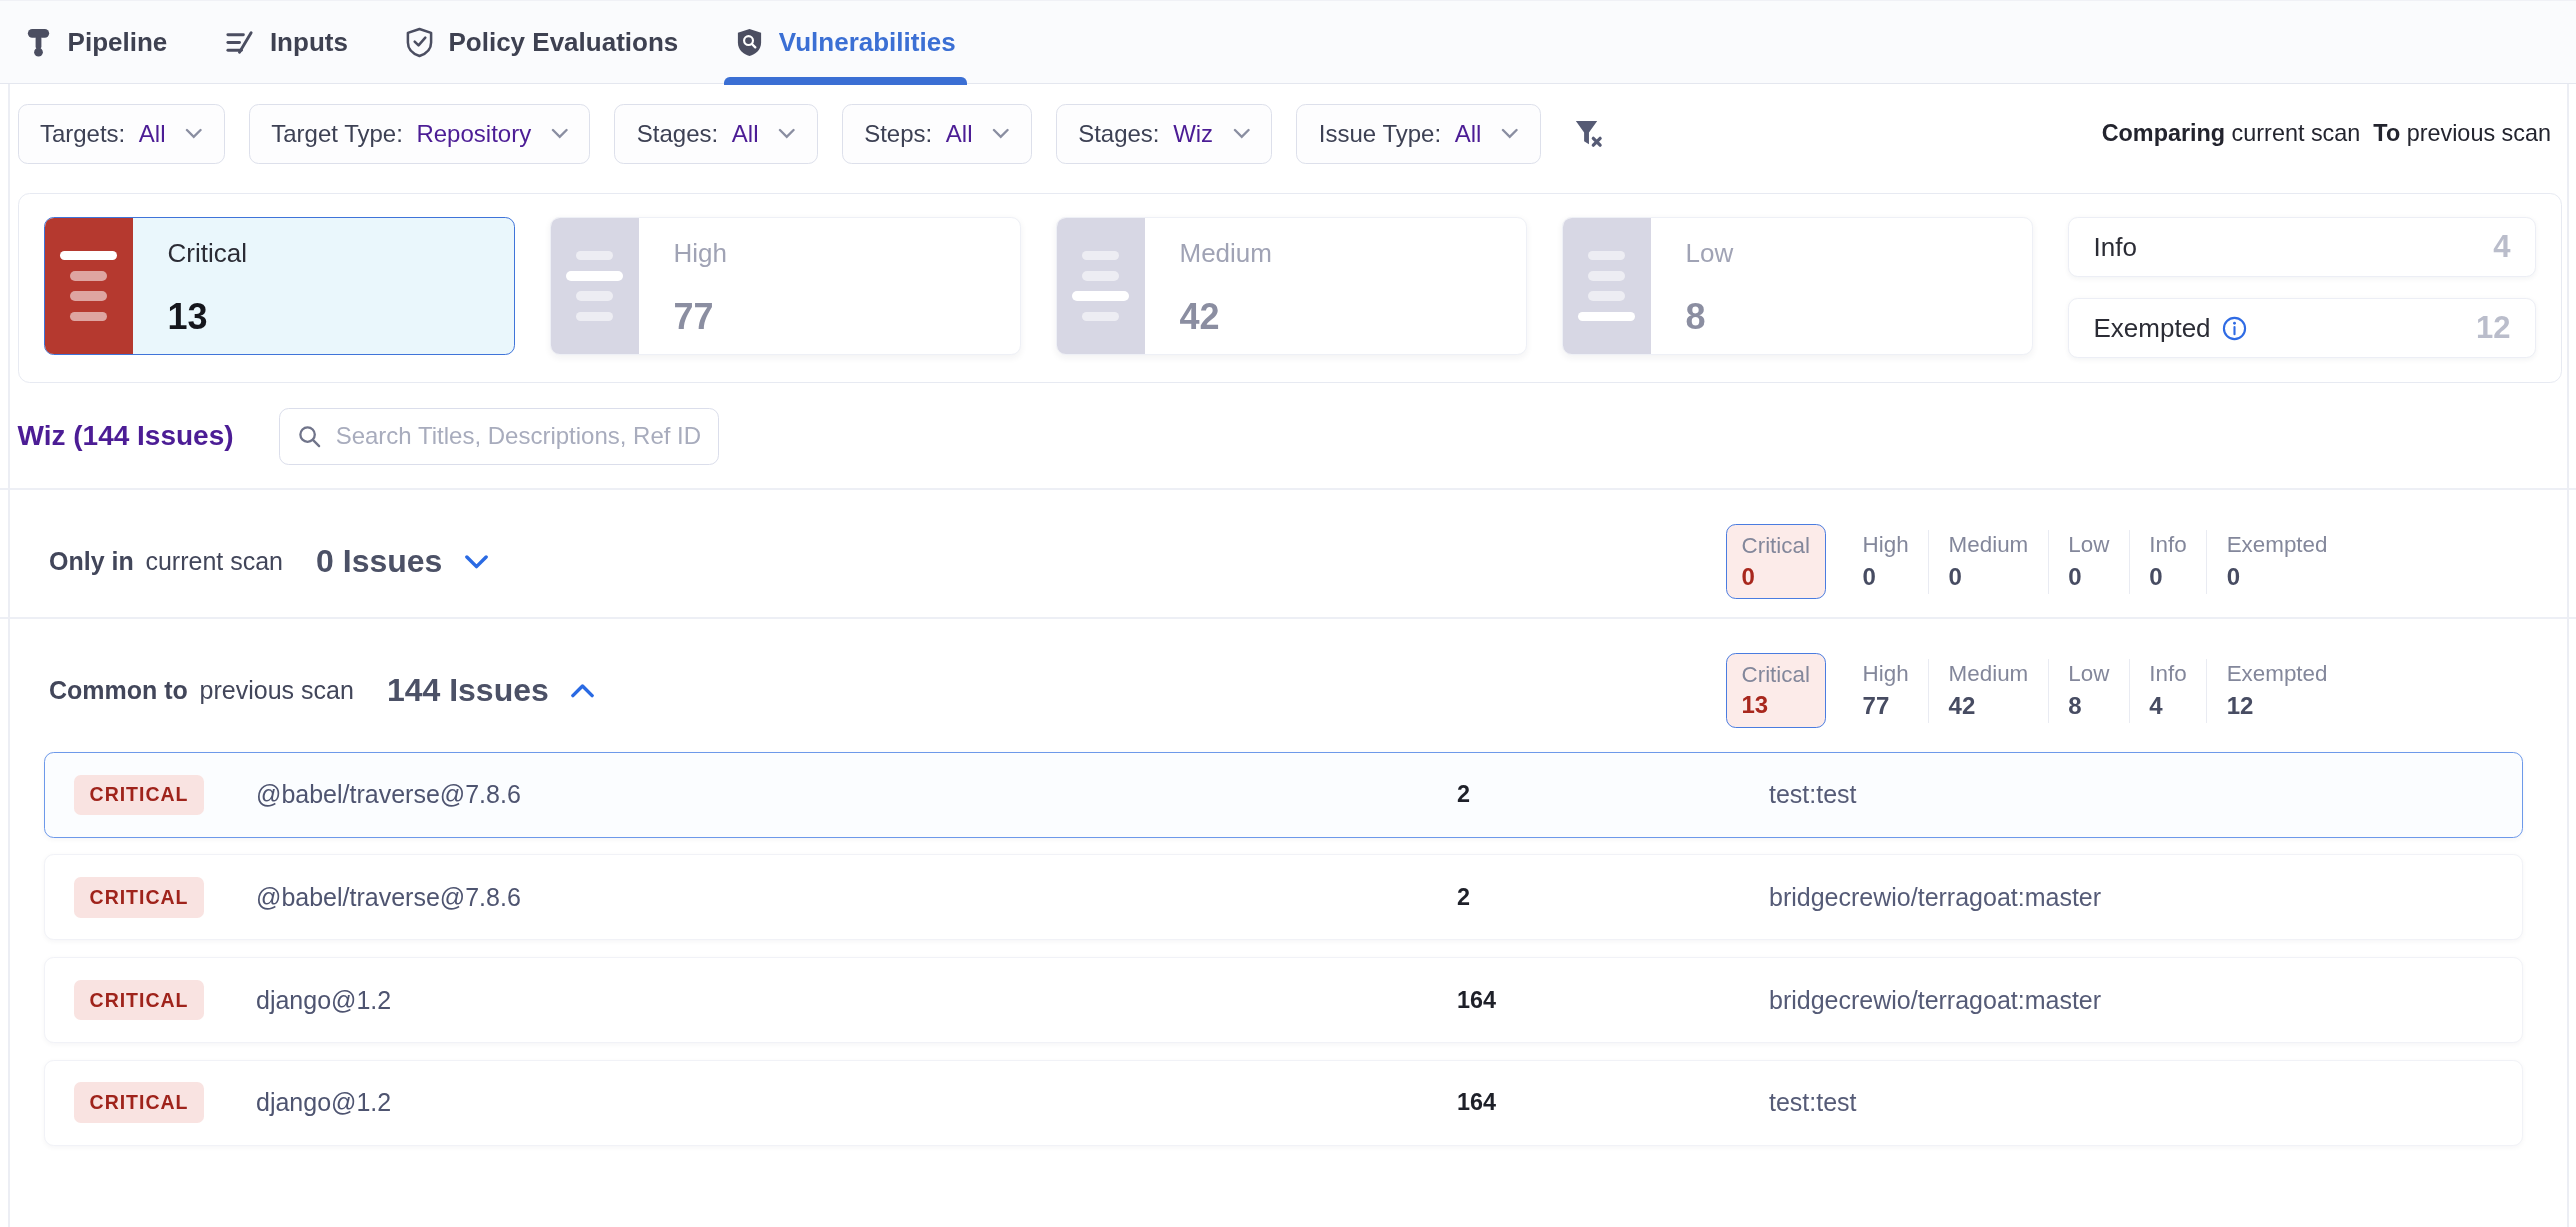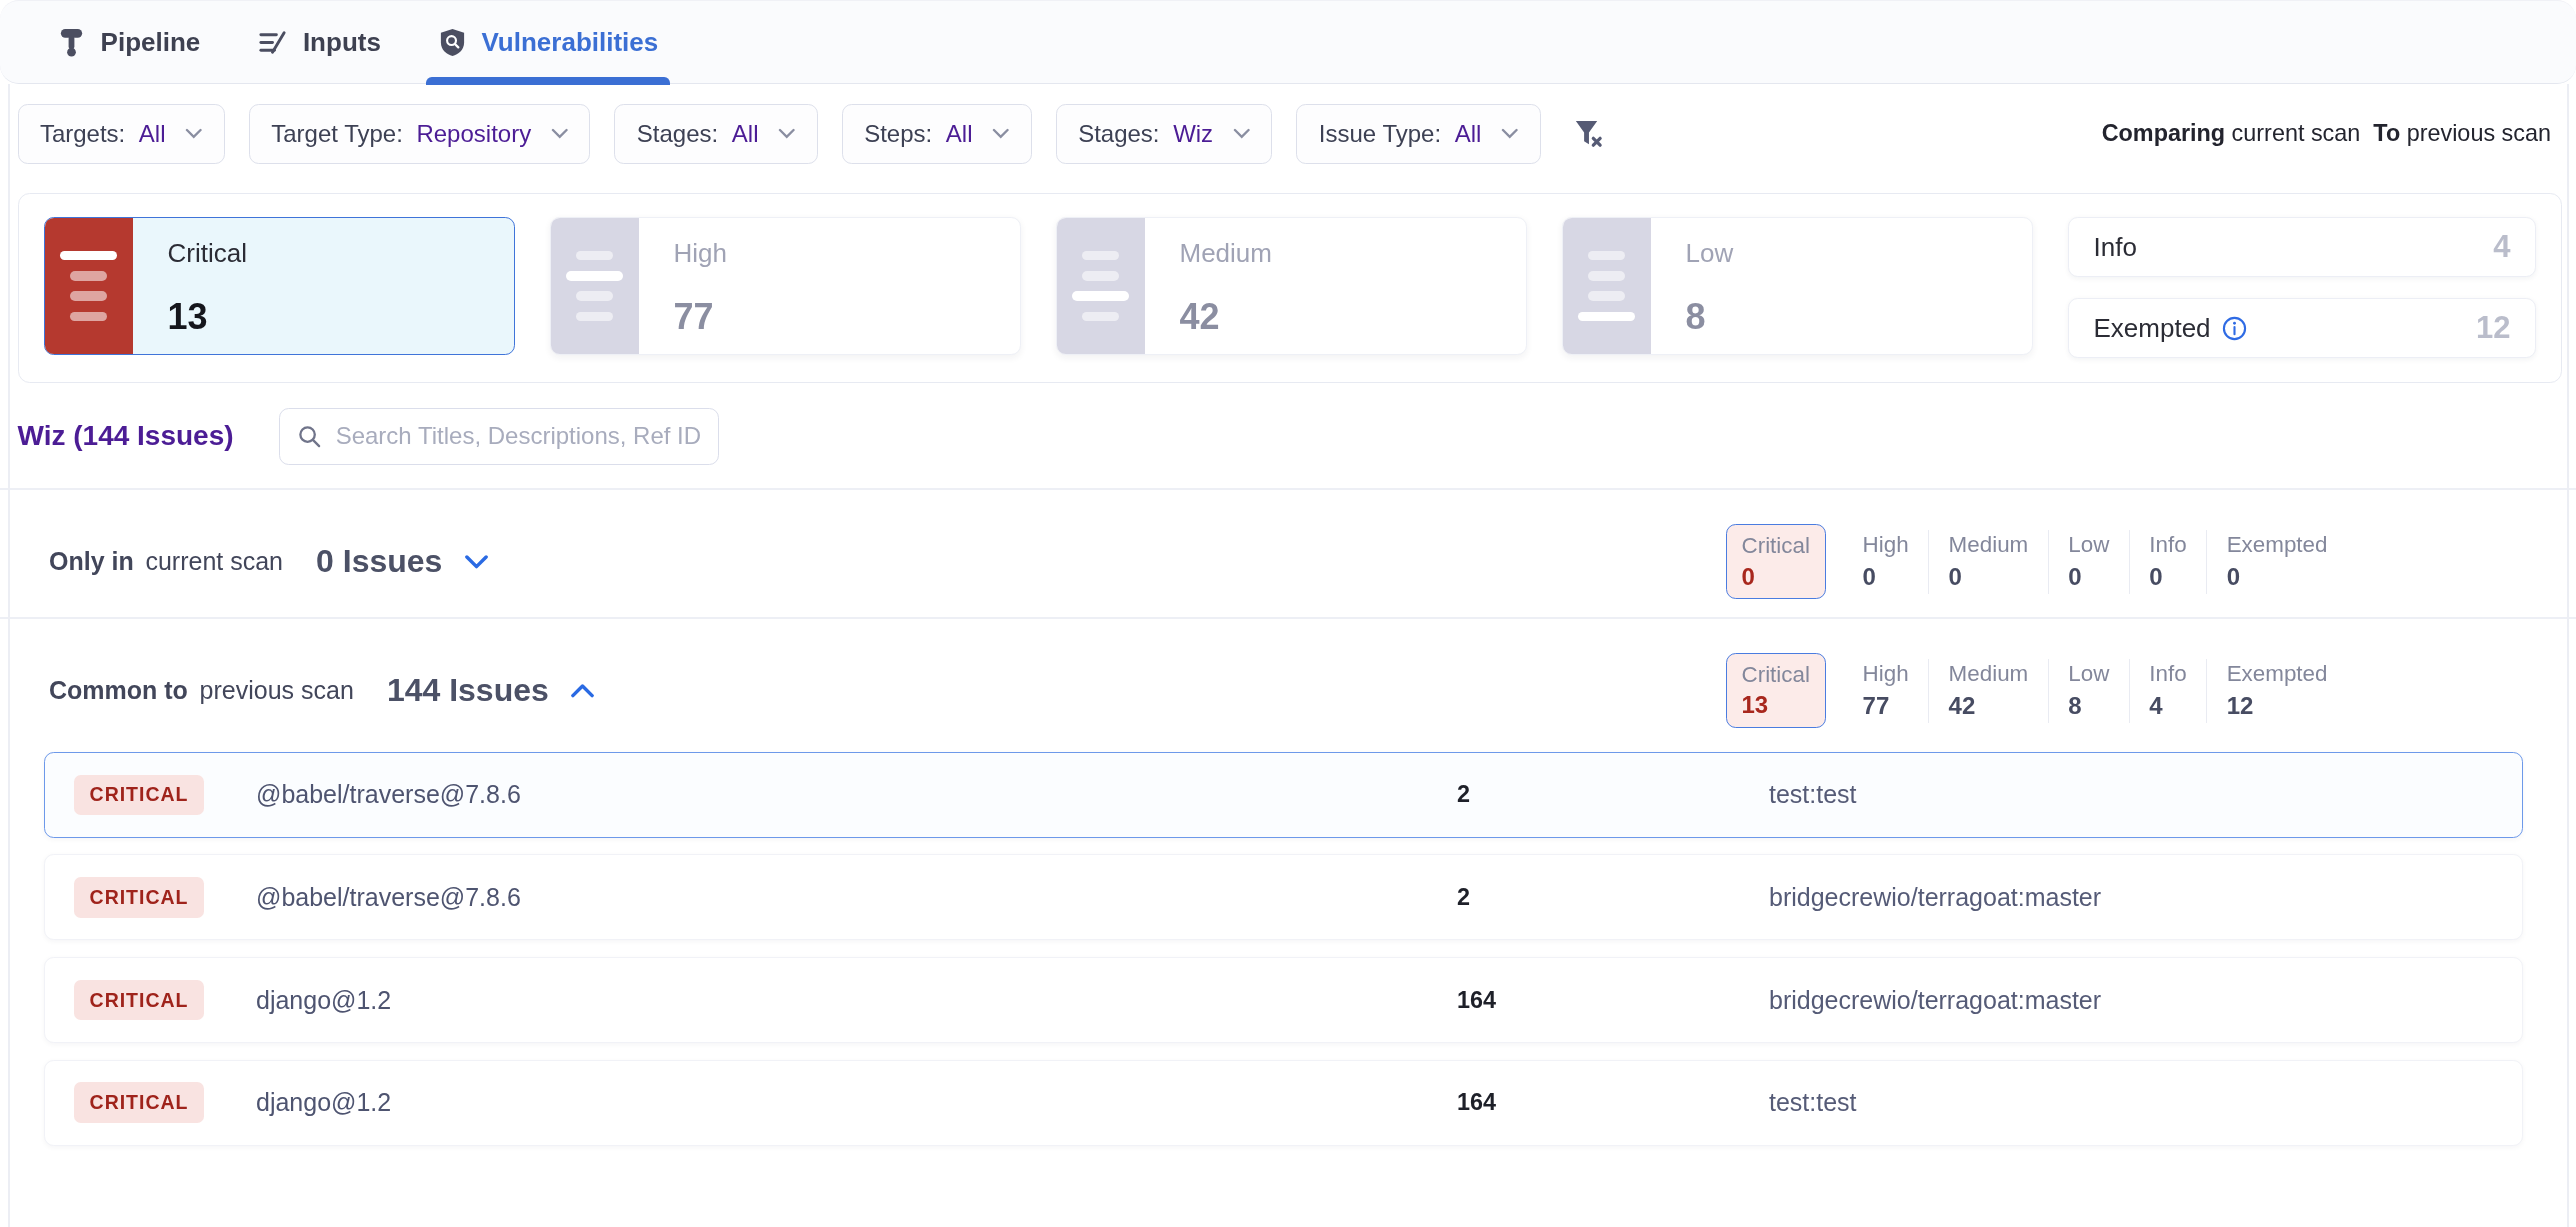--- a/index.html
+++ b/index.html
@@ -1,21 +1,21 @@
 <!DOCTYPE html>
 <html><head>
 <meta charset="utf-8">
 <style>
   * { margin:0; padding:0; box-sizing:border-box; }
   html,body { width:2576px; height:1228px; background:#ffffff;
     font-family:"Liberation Sans","DejaVu Sans",sans-serif; color:#23242e; overflow:hidden; }
 
   
-  .tabbar { height:84px; display:flex; align-items:stretch; gap:57px; padding-left:57px;
-    background:#fafbfd; border-top:1.9px solid #f0f1f6; border-bottom:1.9px solid #e4e7ef;border-radius:19px; }
+  .tabbar { height:84px; display:flex; align-items:stretch; gap:57px; padding-left:24px;
+    background:#fafbfd; border-top:1.9px solid #f0f1f6; border-bottom:1.9px solid #e4e7ef; }
   .tab { display:flex; align-items:center; gap:14.6px; font-size:26px; font-weight:600;
     color:#3e4151; position:relative; cursor:pointer; }
   .tab .ticon { display:flex; align-items:center; }
   .tab.active { color:#3b6fd4; }
   .tab.active::after { content:""; position:absolute; left:-11.7px; right:-11.7px; bottom:-1.9px;
     height:7.8px; border-radius:5.8px 5.8px 0 0; background:#3b6fd4; }
 
   
   .content { position:relative; height:1144px; }
   .content::before, .content::after { content:""; position:absolute; top:0; bottom:0; width:1.9px; background:#eceef4; }
@@ -116,20 +116,29 @@
     <span class="ticon">
       <svg width="31" height="31" viewBox="0 0 32 32" fill="none" stroke="#4b4e61" stroke-width="3" stroke-linecap="round">
           <path d="M4 8h16"></path>
           <path d="M4 16h12"></path>
           <path d="M4 24h14"></path>
           <path d="M28 6 16 26"></path>
         </svg>
     </span>
     <span>Inputs</span>
   </div>
+  <div class="tab">
+    <span class="ticon">
+      <svg width="29" height="31" viewBox="0 0 30 32" fill="none" stroke="#4b4e61" stroke-width="2.6" stroke-linecap="round" stroke-linejoin="round">
+          <path d="M15 2 27 6v10c0 8-6 12-12 14C9 28 3 24 3 16V6l12-4z"></path>
+          <path d="M10 15l4 4 7-8"></path>
+        </svg>
+    </span>
+    <span>Policy Evaluations</span>
+  </div>
   <div class="tab active">
     <span class="ticon">
       <svg width="29" height="31" viewBox="0 0 30 32">
           <path d="M15 2 27 6v10c0 8-6 12-12 14C9 28 3 24 3 16V6l12-4z" fill="#4b4e61"></path>
           <circle cx="14" cy="14" r="4.6" fill="none" stroke="#ffffff" stroke-width="2.2"></circle>
           <path d="M17.5 17.5l3.5 3.5" stroke="#ffffff" stroke-width="2.4" stroke-linecap="round"></path>
         </svg>
     </span>
     <span>Vulnerabilities</span>
   </div>

